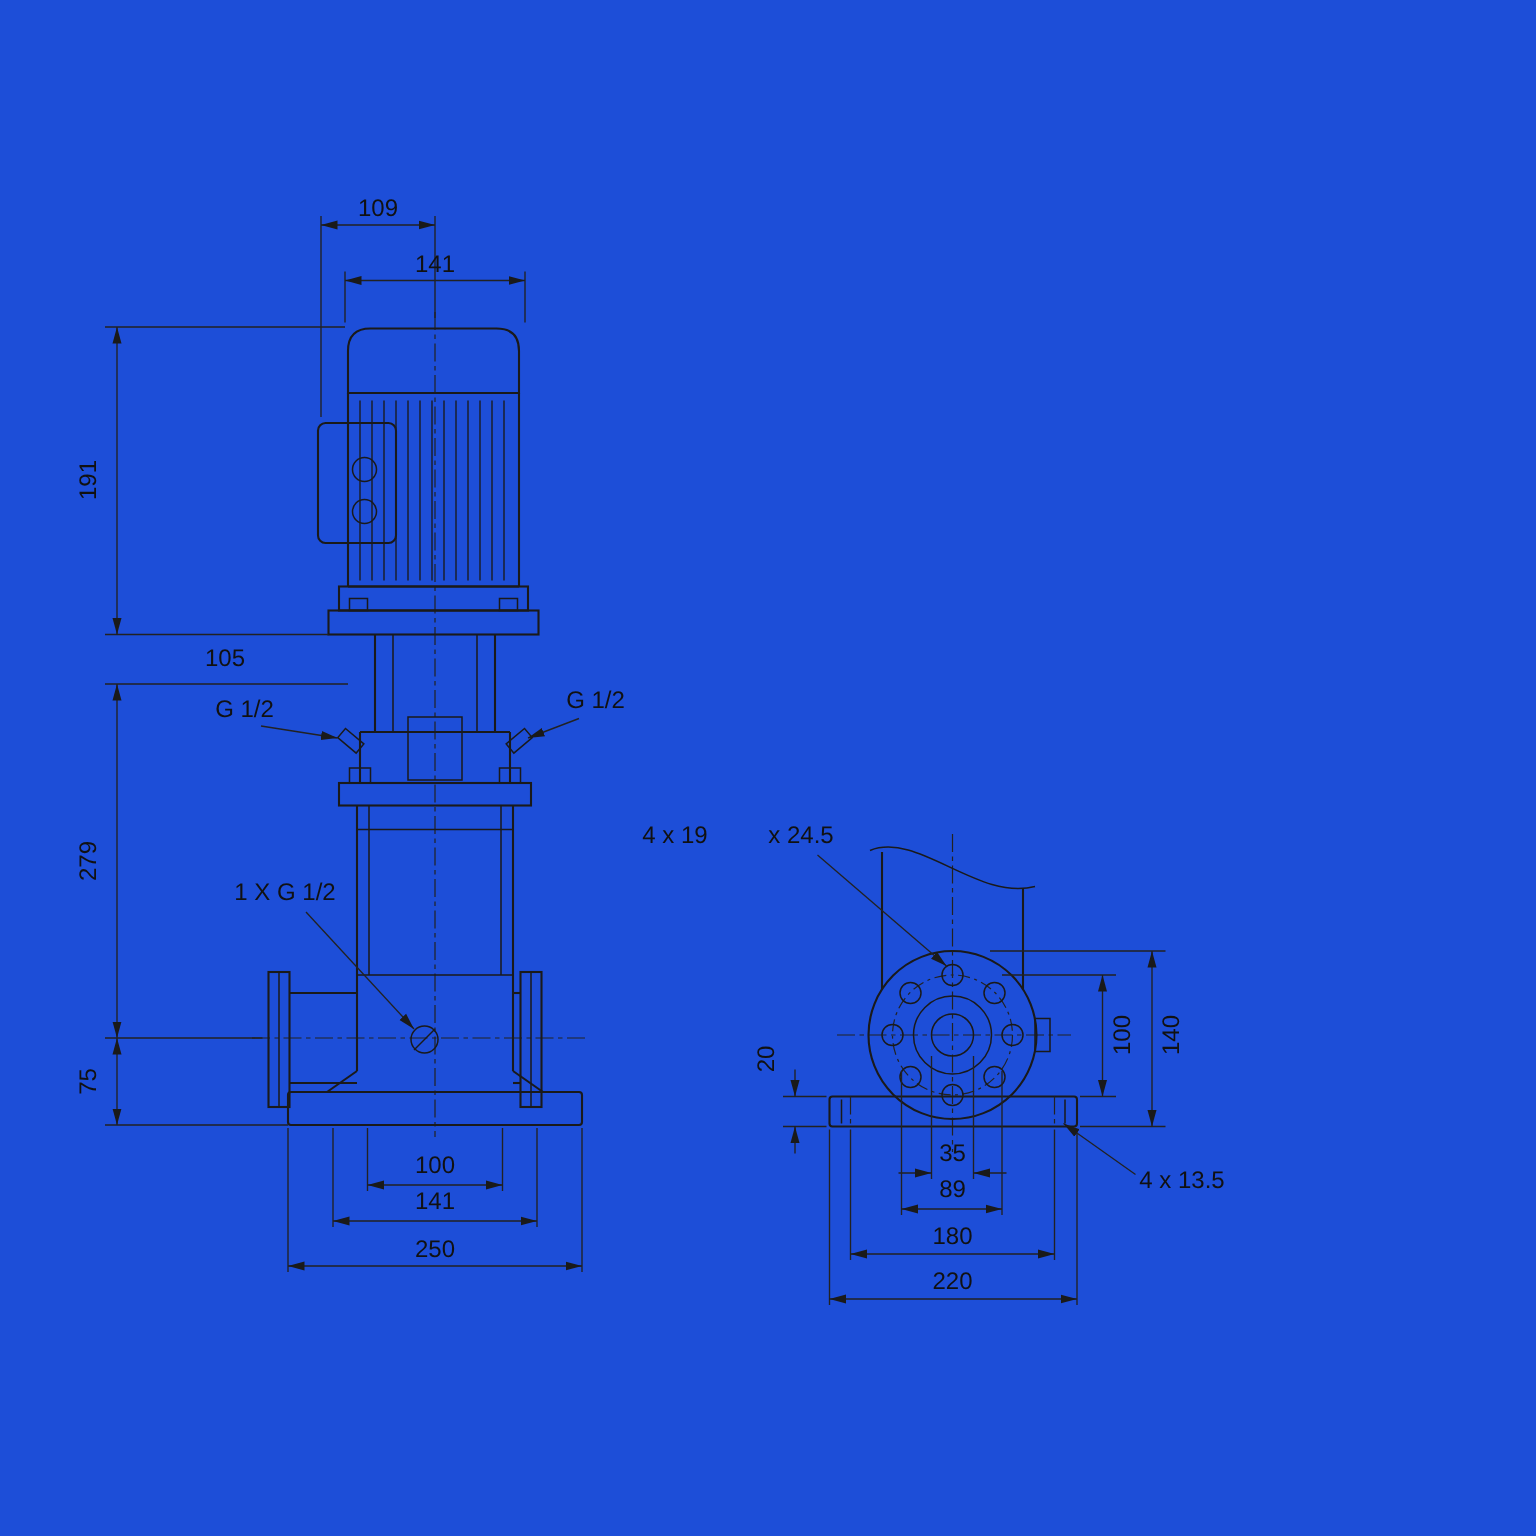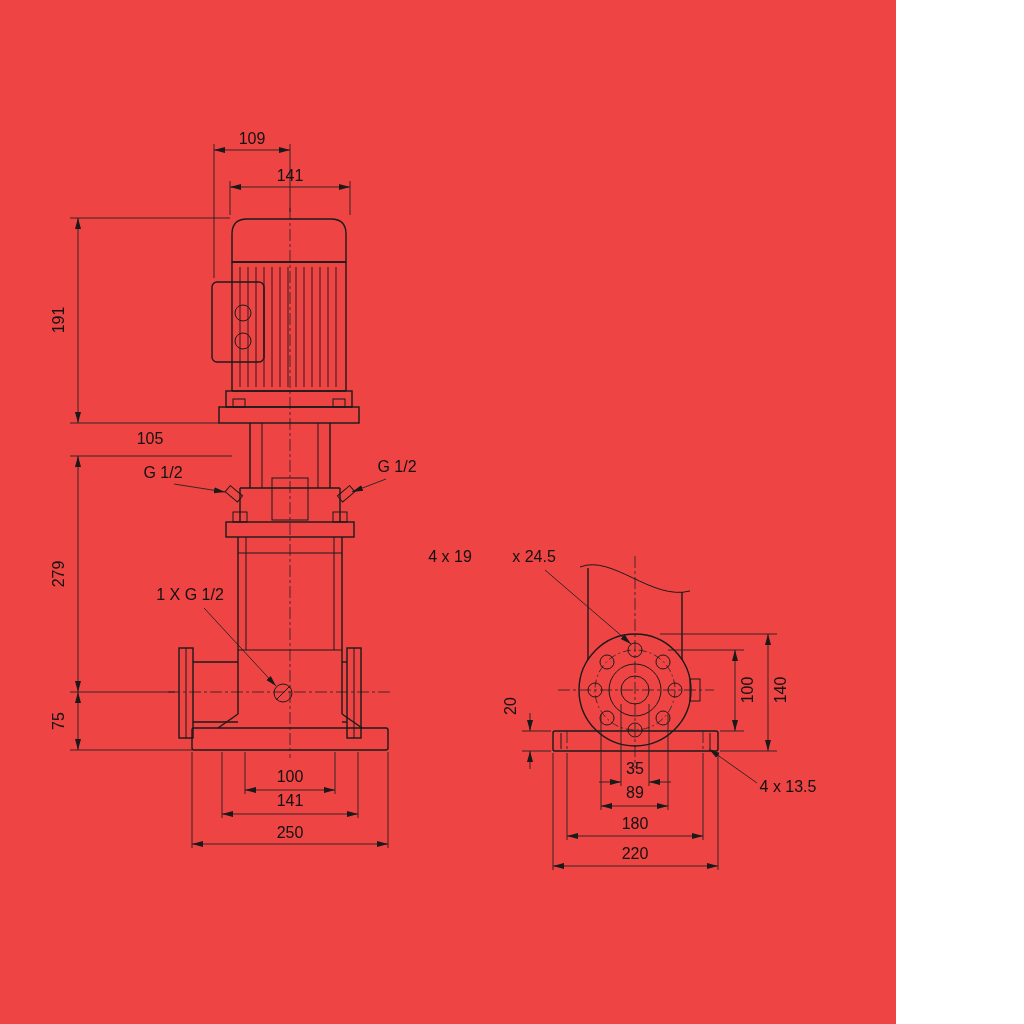--- a/index.html
+++ b/index.html
@@ -1,16 +1,16 @@
 <!DOCTYPE html>
 <html><head>
 <meta charset="utf-8">
 <style>
   html,body{margin:0;padding:0;background:#fff;}
-  #canvas{width:896px;height:1024px;background:#ef4444;position:relative;font-family:"Liberation Sans","DejaVu Sans",sans-serif;text-align:right;}
+  #canvas{width:1024px;height:1024px;background:#1d4ed8;position:relative;font-family:"Liberation Sans","DejaVu Sans",sans-serif;text-align:right;}
   svg{display:block;}
   .ln  {stroke:#1a1a1a;stroke-width:1.4;fill:none;}
   .ln2 {stroke:#1a1a1a;stroke-width:1;fill:none;}
   .fin {stroke:#1a1a1a;stroke-width:0.9;fill:none;}
   .dim {stroke:#222;stroke-width:0.9;fill:none;}
   .cl  {stroke:#222;stroke-width:0.8;fill:none;stroke-dasharray:12 3 3 3;}
   .bc  {stroke:#222;stroke-width:0.8;fill:none;stroke-dasharray:8 3 2 3;}
   text {font-family:"Liberation Sans","DejaVu Sans",sans-serif;font-size:16px;fill:#111;}
   .dt  {text-anchor:middle;}
 </style>

